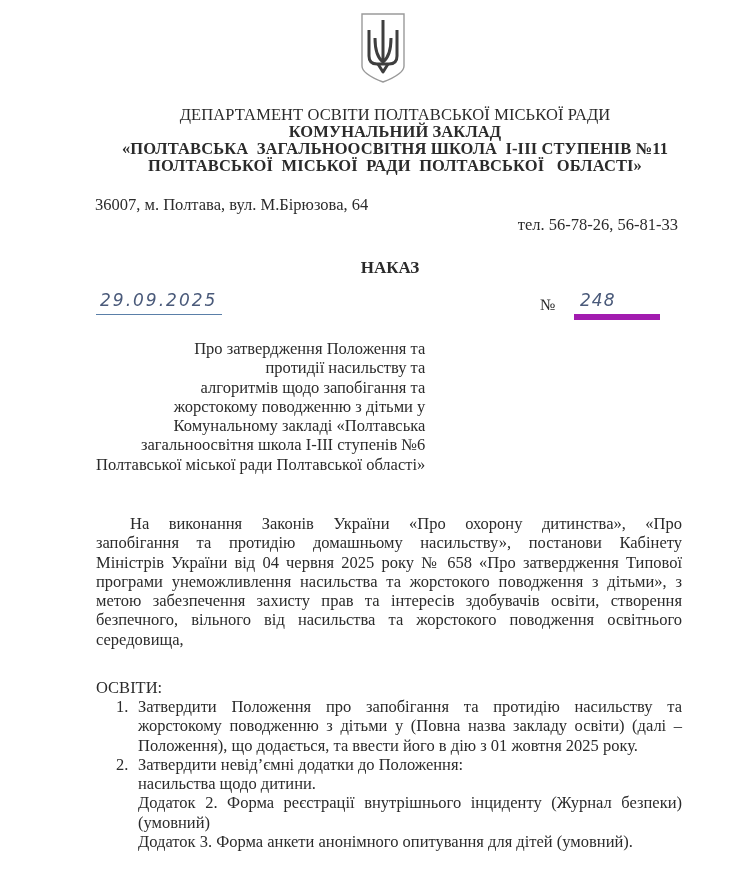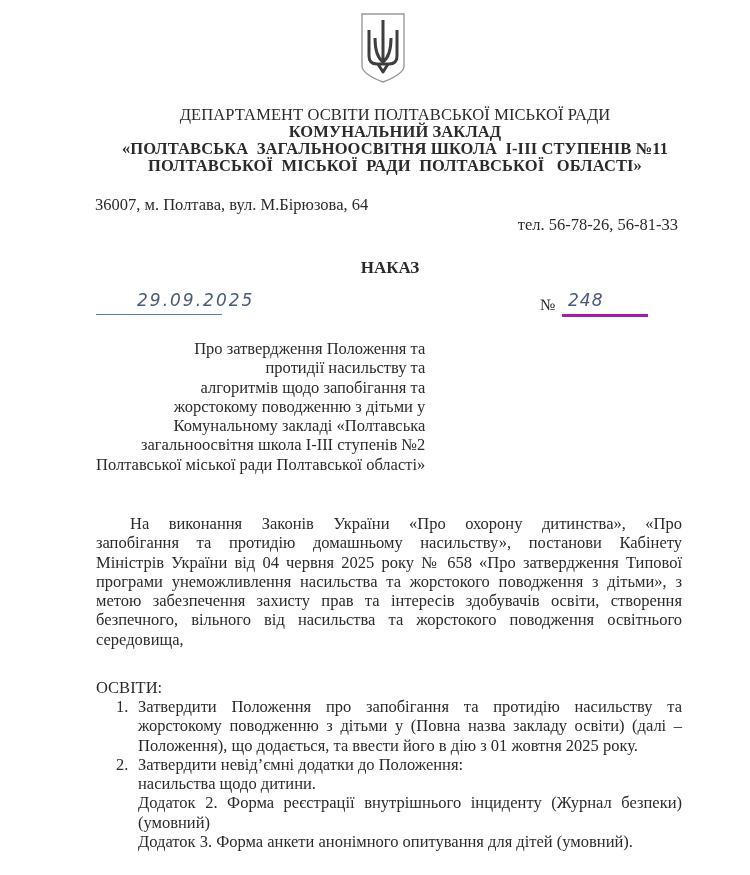--- a/index.html
+++ b/index.html
@@ -10,24 +10,24 @@
   .emblem { position: absolute; left: 360px; top: 12px; width: 46px; height: 72px; }
   .hdr { position: absolute; left: 0; width: 790px; text-align: center; font-size: 16.5px; line-height: 17px; letter-spacing: 0.1px; }
   .hdr1 { top: 106px; }
   .hdr2 { top: 123px; font-weight: bold; }
   .hdr3 { top: 140px; font-weight: bold; }
   .hdr4 { top: 157px; font-weight: bold; }
   .addr { position: absolute; top: 195px; left: 95px; font-size: 16.5px; }
   .tel { position: absolute; top: 195px; right: 72px; font-size: 16.5px; margin-top: 20px; }
   .title { position: absolute; top: 258px; left: 0; width: 780px; text-align: center; font-size: 17px; font-weight: bold; }
   .date-field { position: absolute; left: 96px; top: 290px; width: 126px; border-bottom: 1px solid #5a7fa8; height: 24px; }
-  .date-val { font-family: "DejaVu Sans", sans-serif; font-style: italic; font-size: 17px; color: #4a5a7a; letter-spacing: 2px; padding-left: 4px; margin-left: 37px; }
+  .date-val { font-family: "DejaVu Sans", sans-serif; font-style: italic; font-size: 17px; color: #4a5a7a; letter-spacing: 2px; padding-left: 4px; }
   .num-wrap { position: absolute; left: 540px; top: 290px; height: 26px; }
   .num-sign { position: absolute; left: 0; top: 6px; font-size: 16px; }
-  .num-field { position: absolute; left: 22px; top: 0; width: 86px; height: 24px; border-bottom: 3px solid #a21caf; }
+  .num-field { position: absolute; left: 34px; top: 0; width: 86px; height: 24px; border-bottom: 6px solid #a21caf; }
   .num-val { font-family: "DejaVu Sans", sans-serif; font-style: italic; font-size: 17px; color: #4a5a7a; padding-left: 6px; letter-spacing: 1px; }
   .subject { position: absolute; left: 96px; top: 339px; font-size: 16.5px; line-height: 19.3px; text-align: right; }
   .subject div { white-space: pre; }
   .body-para { position: absolute; left: 96px; top: 514px; width: 586px; font-size: 16.5px; line-height: 19.3px; text-align: justify; }
   .body-para .first { text-indent: 34px; }
   .line { display: block; text-align: justify; text-align-last: justify; white-space: nowrap; }
   .line.last { text-align-last: left; }
   .nakazuyu { position: absolute; left: 96px; top: 678px; font-size: 16.5px; }
   .list { position: absolute; left: 116px; top: 697px; width: 566px; font-size: 16.5px; line-height: 19.3px; }
   .item { position: relative; padding-left: 22px; }
@@ -66,21 +66,21 @@
     <span class="num-val">248</span>
   </div>
 </div>
 
 <div class="subject">
   <div>Про затвердження Положення та</div>
   <div>протидії насильству та</div>
   <div>алгоритмів щодо запобігання та</div>
   <div>жорстокому поводженню з дітьми у</div>
   <div>Комунальному закладі «Полтавська</div>
-  <div> загальноосвітня школа І-ІІІ ступенів №2</div>
+  <div> загальноосвітня школа І-ІІІ ступенів №6</div>
   <div>Полтавської міської ради Полтавської області»</div>
 </div>
 
 <div class="body-para">
   <span class="line first">На виконання Законів України «Про охорону дитинства», «Про</span>
   <span class="line">запобігання та протидію домашньому насильству», постанови Кабінету</span>
   <span class="line">Міністрів України від 04 червня 2025 року № 658 «Про затвердження Типової</span>
   <span class="line">програми унеможливлення насильства та жорстокого поводження з дітьми», з</span>
   <span class="line">метою забезпечення захисту прав та інтересів здобувачів освіти, створення</span>
   <span class="line">безпечного, вільного від насильства та жорстокого поводження освітнього</span>

